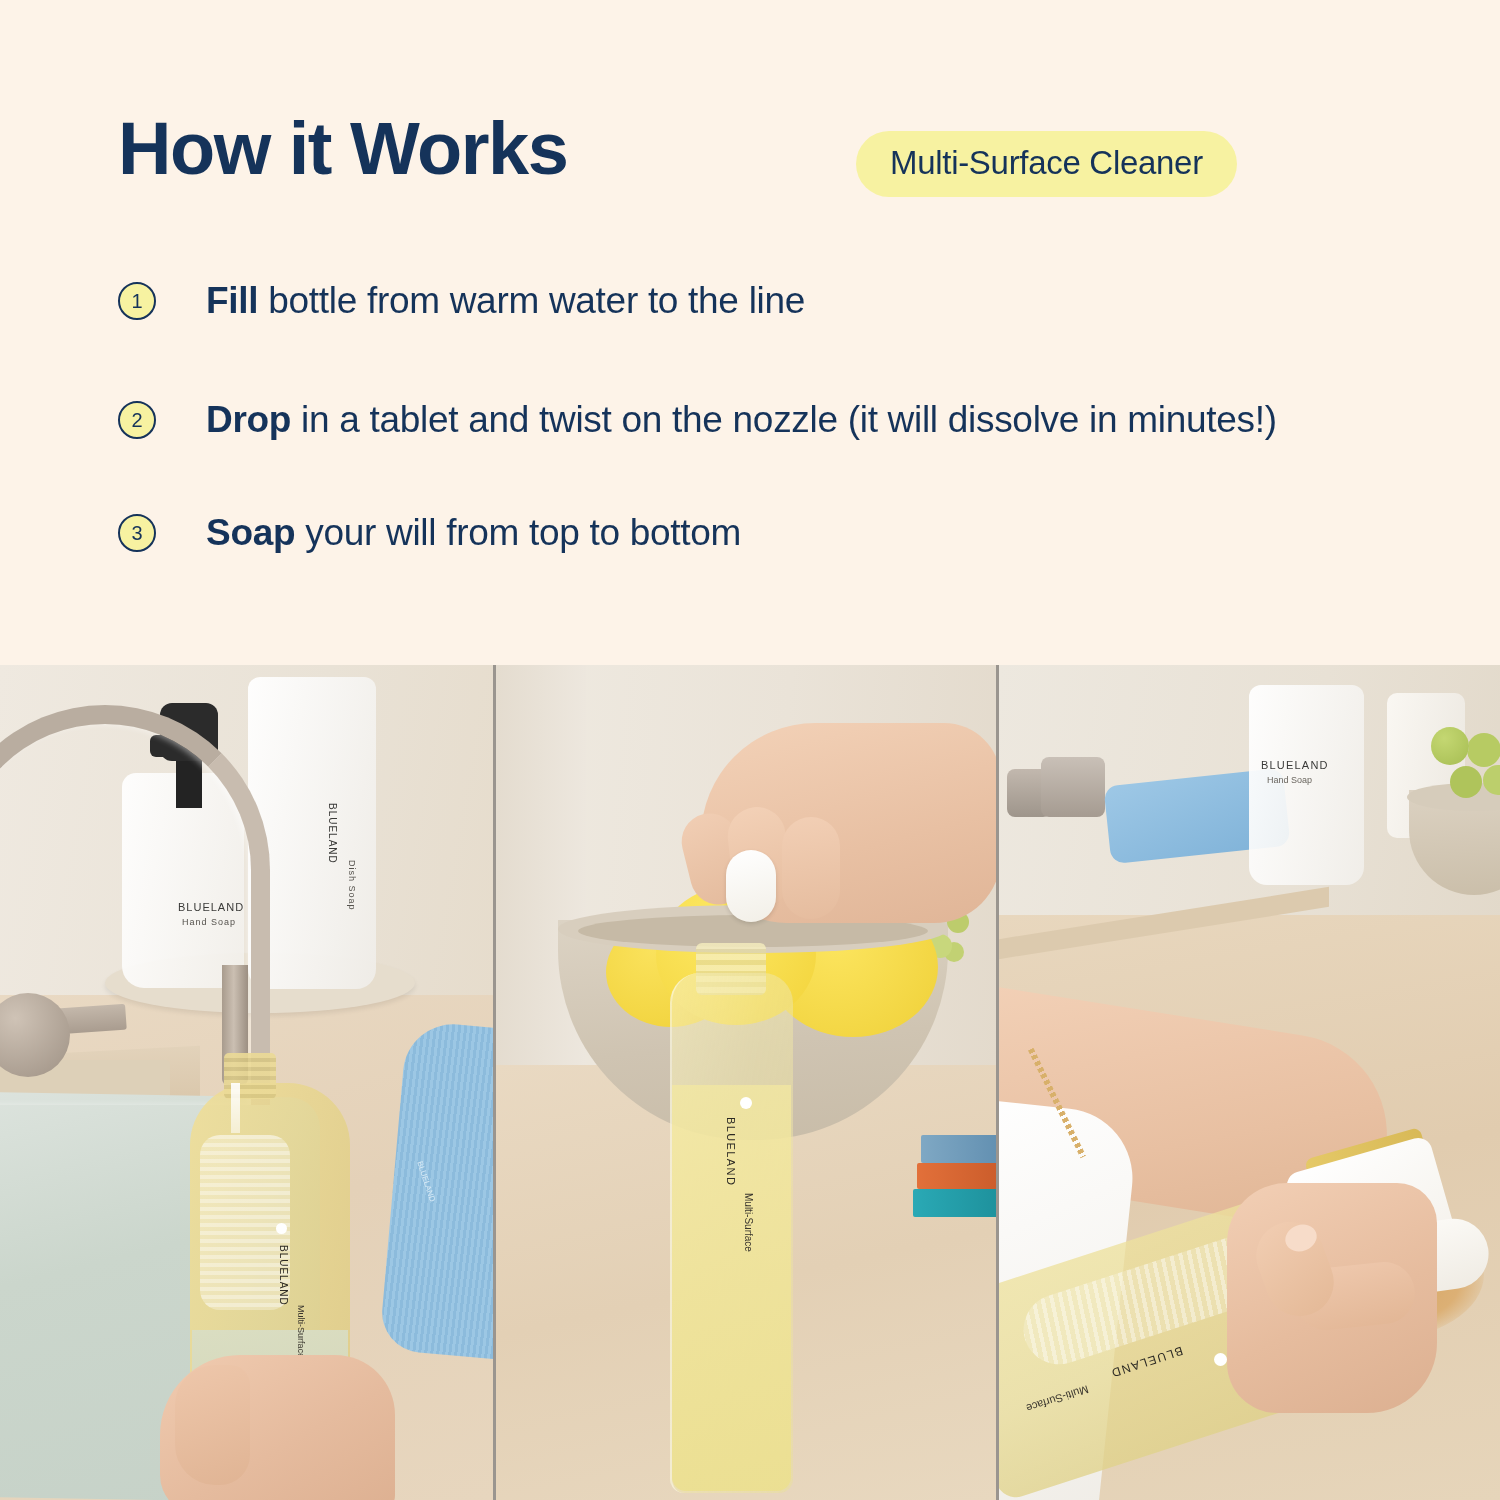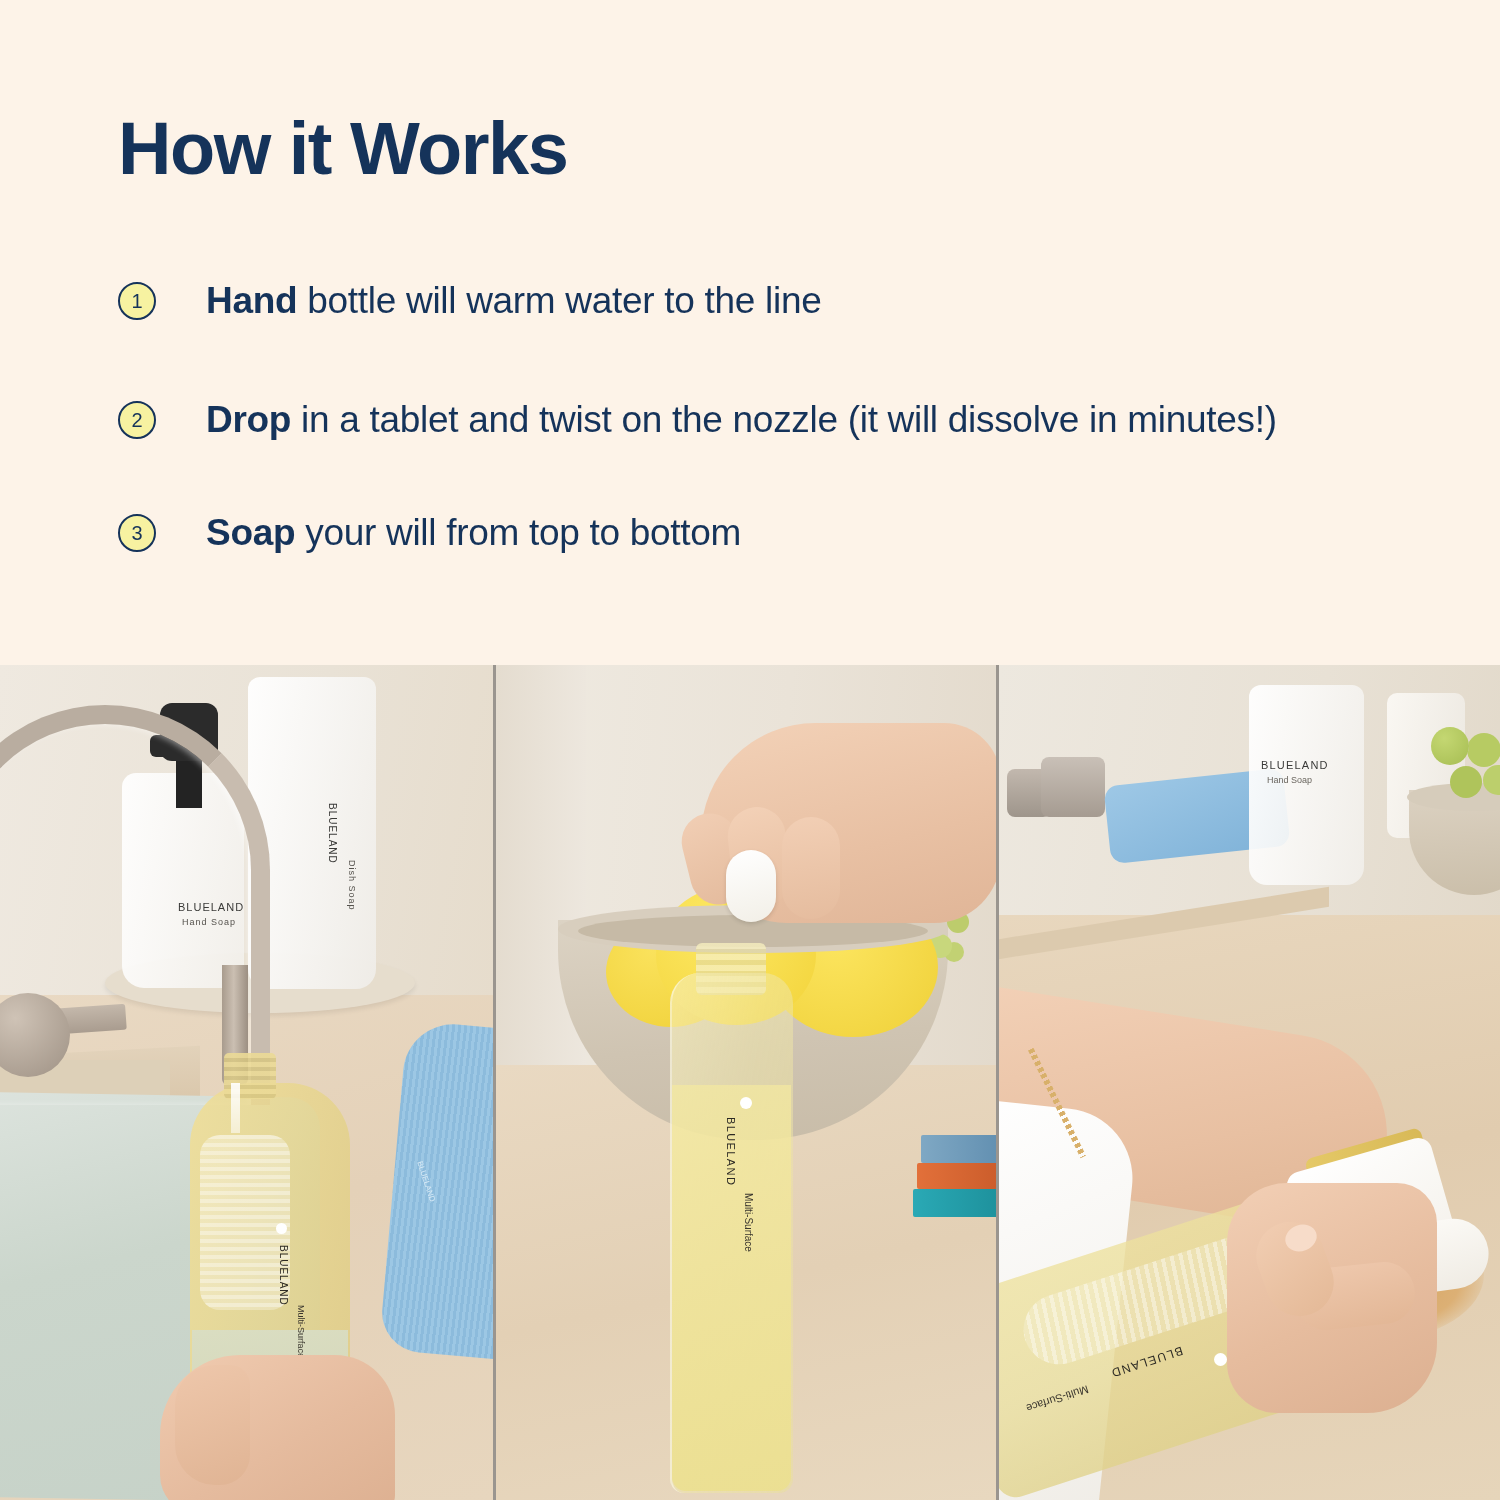--- a/index.html
+++ b/index.html
@@ -433,27 +433,28 @@
 </style>
 </head>
 <body>
 
 <div class="page">
 
   <div class="textblock">
 
     <div class="headerrow">
       <div class="title">How it Works</div>
+      <div class="pill">Multi-Surface Cleaner</div>
     </div>
 
     <div class="steps">
 
       <div class="step s1">
         <div class="num">1</div>
-        <div class="steptext"><b>Hand</b><span> bottle will warm water to the line</span></div>
+        <div class="steptext"><b>Fill</b><span> bottle from warm water to the line</span></div>
       </div>
 
       <div class="step s2">
         <div class="num">2</div>
         <div class="steptext"><b>Drop</b><span> in a tablet and twist on the nozzle (it will dissolve in minutes!)</span></div>
       </div>
 
       <div class="step s3">
         <div class="num">3</div>
         <div class="steptext"><b>Soap</b><span> your will from top to bottom</span></div>

